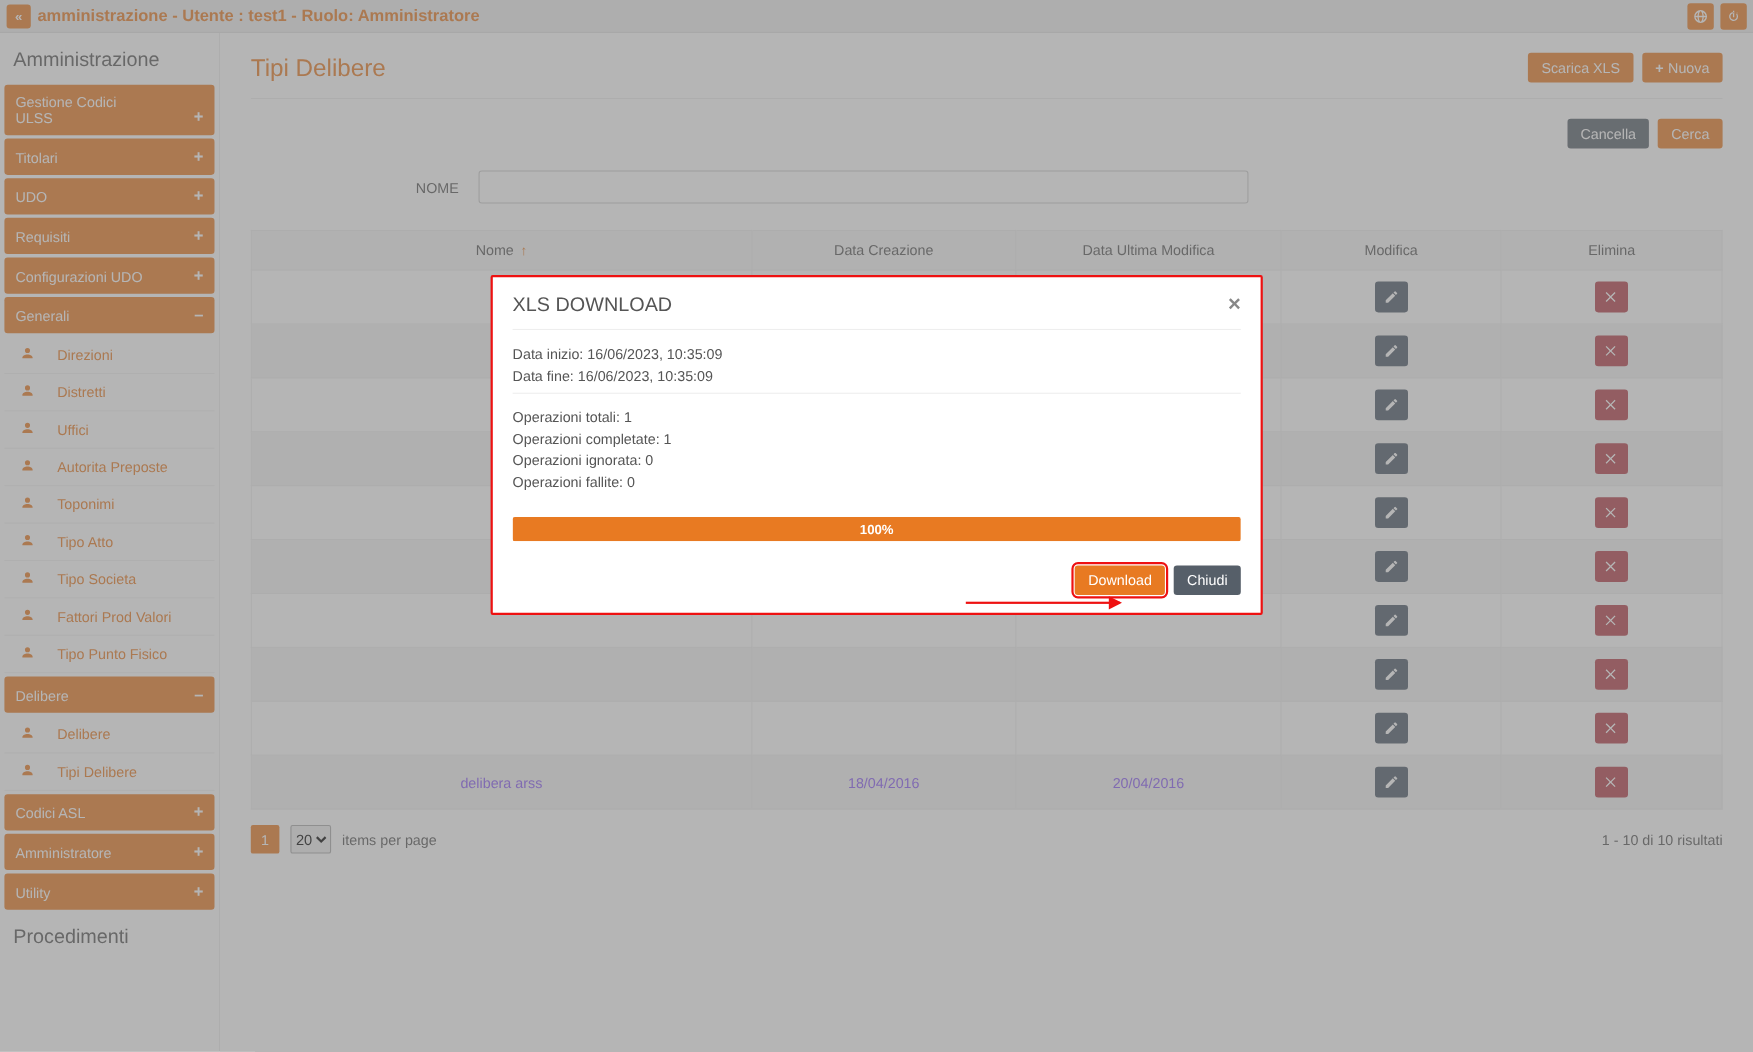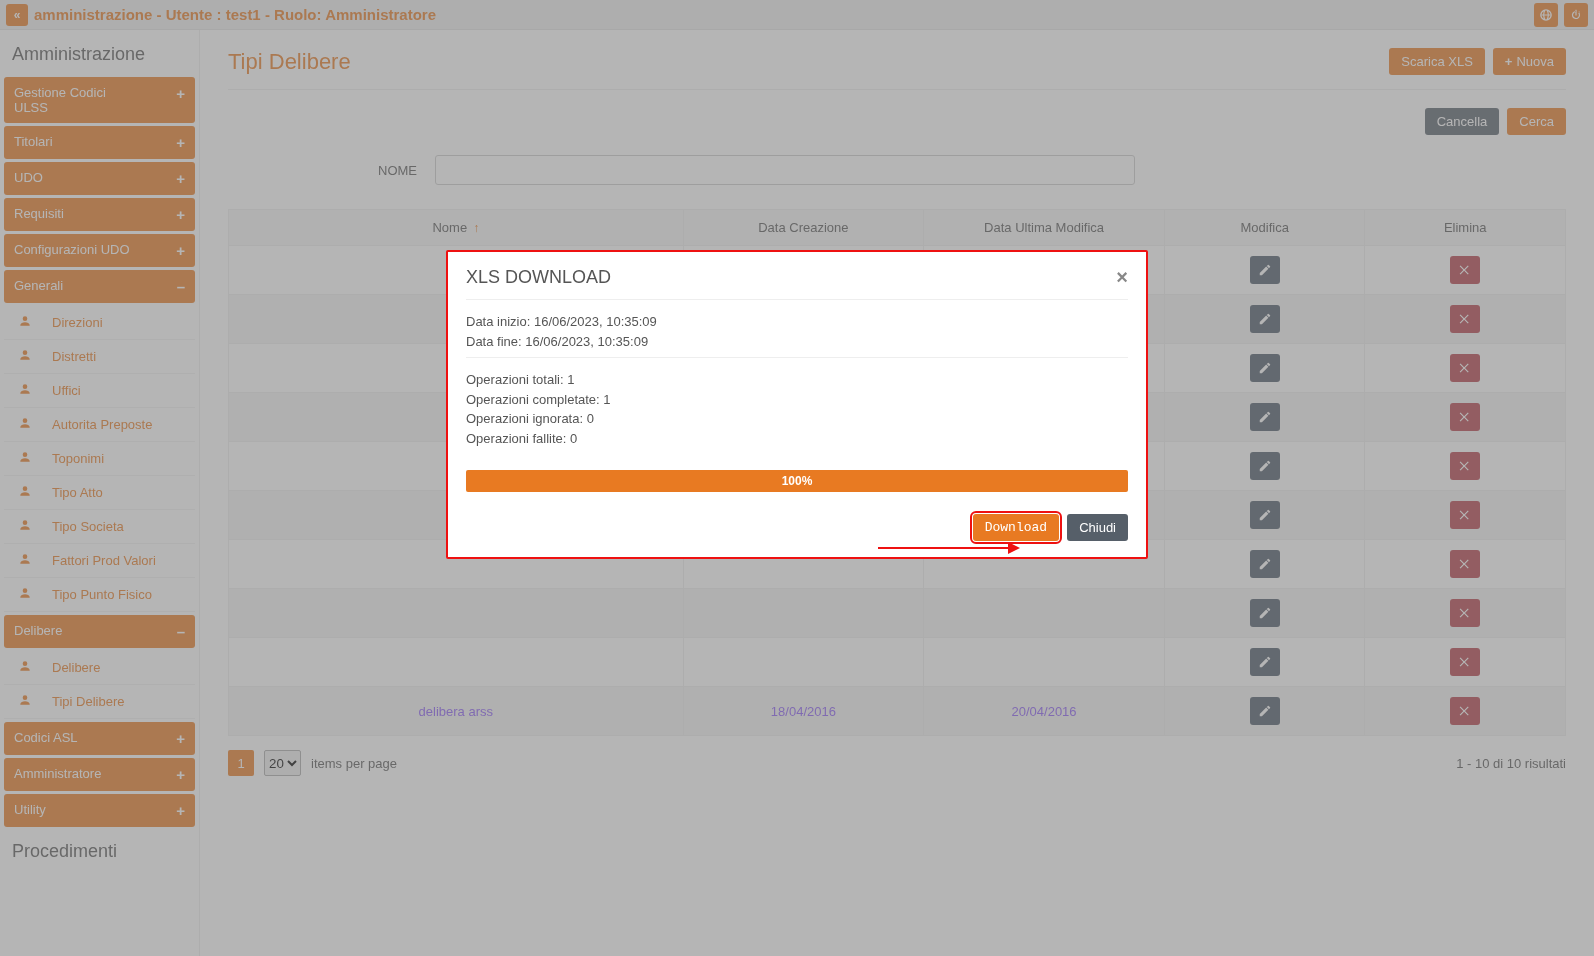--- a/index.html
+++ b/index.html
@@ -17,21 +17,21 @@
   body { margin:0; padding:0; background:#fff; color:#333; font-size:13px; width:1594px; height:956px; overflow:hidden; }
   .app { display:flex; flex-direction:column; height:100%; }
   .topbar { background:#f0f0f0; height:30px; display:flex; align-items:center; padding:0 6px; gap:6px; border-bottom:1px solid #e3e3e3;}
   .topbar .collapse { background:var(--orange); color:#fff; width:22px; height:22px; border-radius:3px; display:flex; align-items:center; justify-content:center; font-weight:bold; font-size:12px; cursor:pointer;}
   .topbar .title { color:var(--orange); font-weight:bold; font-size:15px; }
   .topbar .spacer { flex:1; }
   .topbar .icon-btn { background:var(--orange); color:#fff; width:24px; height:24px; border-radius:3px; display:flex; align-items:center; justify-content:center; cursor:pointer; font-size:13px;}
   .body { flex:1; display:flex; overflow:hidden; }
   .sidebar { width:200px; background:#fff; border-right:1px solid #eee; padding:6px 4px; overflow:auto; }
   .sidebar h2 { font-weight:normal; color:#555; font-size:18px; margin:8px 8px 12px; }
-  .accordion-item { background:var(--orange); color:#fff; border-radius:3px; margin:3px 0; padding:8px 10px; font-size:13px; display:flex; align-items:flex-start; justify-content:space-between; cursor:pointer;gap:36px;}
+  .accordion-item { background:var(--orange); color:#fff; border-radius:3px; margin:3px 0; padding:8px 10px; font-size:13px; display:flex; align-items:flex-end; justify-content:space-between; cursor:pointer;gap:36px;}
   .accordion-item .sign { font-weight:bold; font-size:15px; }
   .sublist { background:#fff; }
   .sublist a { display:flex; align-items:center; gap:20px; padding:8px 10px 8px 14px; color:var(--sidebar-link); text-decoration:none; font-size:13px; border-bottom:1px solid #f2f2f2;}
   .sublist a .u-icon { width:14px; text-align:center; color:var(--orange); font-size:12px;}
   .sidebar h3.section-plain { font-weight:normal; color:#555; font-size:18px; margin:14px 8px 4px; }
   .main { flex:1; padding:18px 28px; overflow:auto; position:relative; }
   .page-header { display:flex; align-items:center; justify-content:space-between; border-bottom:1px solid #eee; padding-bottom:14px; margin-bottom:18px;}
   .page-header h1 { color:var(--orange); font-size:22px; font-weight:normal; margin:0; }
   .btn { border:none; border-radius:3px; padding:6px 12px; font-size:13px; cursor:pointer; color:#fff; }
   .btn-orange { background:var(--orange); }
@@ -59,21 +59,21 @@
   .overlay-inner { margin-top:250px; }
   .modal { width:702px; background:#fff; border:2px solid #e11; border-radius:2px; position:relative;}
   .modal-header { display:flex; align-items:center; justify-content:space-between; padding:14px 18px 10px; }
   .modal-header h3 { margin:0; font-weight:normal; color:#555; font-size:18px;}
   .modal-header .close { color:#888; font-size:20px; cursor:pointer; font-weight:bold;}
   .modal hr { border:none; border-top:1px solid #eee; margin:0 18px; }
   .modal-body { padding:12px 18px 6px; color:#555; font-size:13px; line-height:1.5;}
   .progress { margin:16px 18px 8px; background:#f0f0f0; border-radius:2px; overflow:hidden; height:22px; }
   .progress-bar { background:var(--orange); color:#fff; height:100%; display:flex; align-items:center; justify-content:center; font-size:12px; font-weight:bold;}
   .modal-footer { display:flex; justify-content:flex-end; gap:8px; padding:14px 18px 16px; align-items:center;}
-  .modal-footer .btn-orange { outline:2px solid #e11; outline-offset:1px;font-family:Liberation Mono, monospace; }
+  .modal-footer .btn-orange { outline:2px solid #e11; outline-offset:1px; }
   .arrow-annotation { position:absolute; left:430px; top:295px; width:140px; height:2px; background:#e11; }
   .arrow-annotation::after { content:""; position:absolute; right:-2px; top:-5px; border-left:12px solid #e11; border-top:6px solid transparent; border-bottom:6px solid transparent;}
   svg.ico { width:14px; height:14px; fill:currentColor; }
 </style>
 </head>
 <body>
 
 <div class="app">
   <div class="topbar">
     <div class="collapse">«</div>

